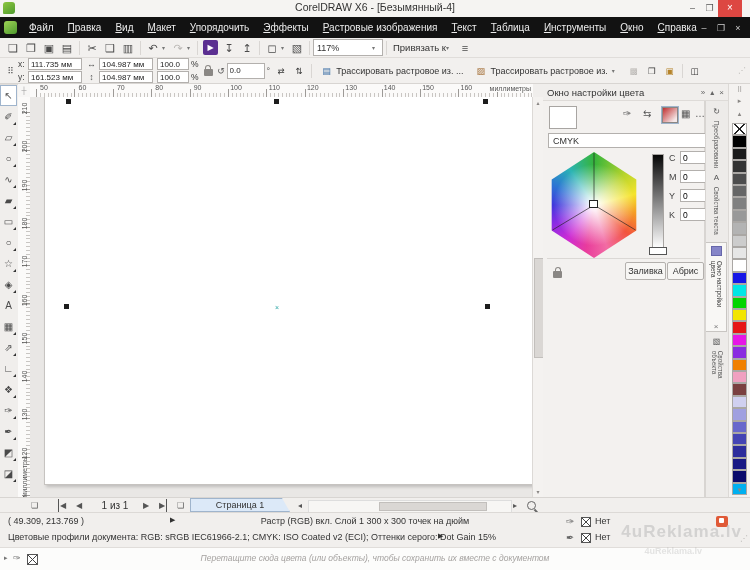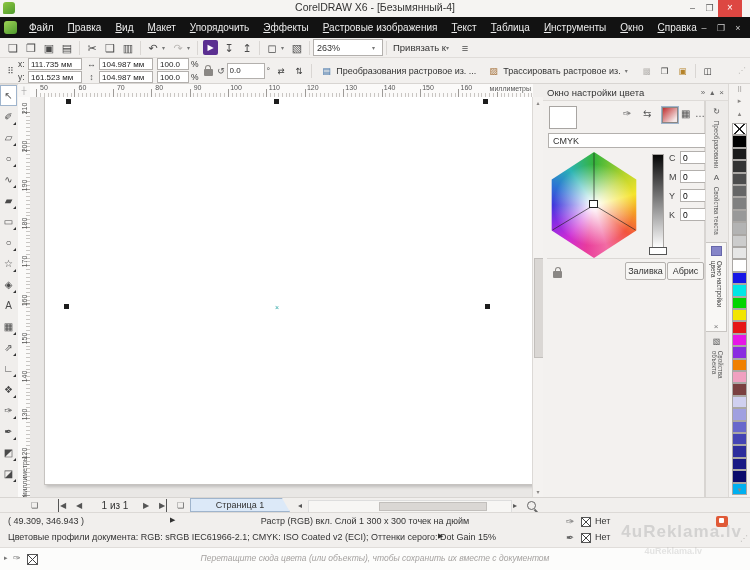--- a/index.html
+++ b/index.html
@@ -227,21 +227,21 @@
     <span class="vsep"></span>
     <span class="launcher">▶</span>
     <span class="tbtn">↧</span>
     <span class="tbtn">↥</span>
     <span class="vsep"></span>
     <span class="tbtn">◻</span>
     <span class="mini-arrow">▾</span>
     <span class="tbtn">▧</span>
     <span class="vsep"></span>
     <div class="combo" style="width:62px;">
-      <span class="cval">263%</span>
+      <span class="cval">117%</span>
       <span class="mini-arrow">▾</span>
     </div>
     <span class="vsep"></span>
     <div class="snap">
       <span>Привязать к</span>
       <span class="mini-arrow">▾</span>
     </div>
     <span class="tbtn">≡</span>
   </div>
 
@@ -279,21 +279,21 @@
     </div>
     <div class="lock"></div>
     <span class="picon">↺</span>
     <input class="pfield rot" readonly="" value="0.0" style="">
     <span style="font-size:9px;color:#555;margin:0 2px;">°</span>
     <span class="tbtn">⇄</span>
     <span class="tbtn">⇅</span>
     <span class="vsep"></span>
     <div class="flatbtn">
       <span class="picon" style="color:#3a6ea5;">▤</span>
-      <span>Преобразования растровое из. ...</span>
+      <span>Трассировать растровое из. ...</span>
     </div>
     <div class="flatbtn">
       <span class="picon" style="color:#a5713a;">▨</span>
       <span>Трассировать растровое из.</span>
       <span class="mini-arrow">▾</span>
     </div>
     <span class="tbtn dim">▩</span>
     <span class="tbtn">❒</span>
     <span class="tbtn" style="color:#b5832a;">▣</span>
     <span class="vsep"></span>
@@ -491,21 +491,21 @@
     <div class="ptab">Страница 1</div>
     <span class="pb" style="left:298px;">◂</span>
     <div class="hscroll">
       <div class="hthumb"></div>
     </div>
     <span class="pb" style="left:513px;">▸</span>
     <div class="mag" style="left:527px;top:3px;"></div>
   </div>
 
   <div class="abs status1">
-    <span class="st" style="left:8px;">( 49.309, 346.943 )</span>
+    <span class="st" style="left:8px;">( 49.309, 213.769 )</span>
     <span class="st" style="left:170px;font-size:7px;">▶</span>
     <span class="st" style="left:200px;width:330px;text-align:center;">Растр (RGB) вкл. Слой 1 300 x 300 точек на дюйм</span>
     <span class="st" style="left:566px;font-size:10px;color:#666;">✑</span>
     <div class="xbox" style="left:581px;top:4px;"></div>
     <span class="st" style="left:595px;">Нет</span>
     <div class="wmlogo" style="left:716px;top:3px;"></div>
   </div>
 
   <div class="abs status2">
     <span class="st" style="left:8px;top:2px;">Цветовые профили документа: RGB: sRGB IEC61966-2.1; CMYK: ISO Coated v2 (ECI); Оттенки серого: Dot Gain 15%</span>

